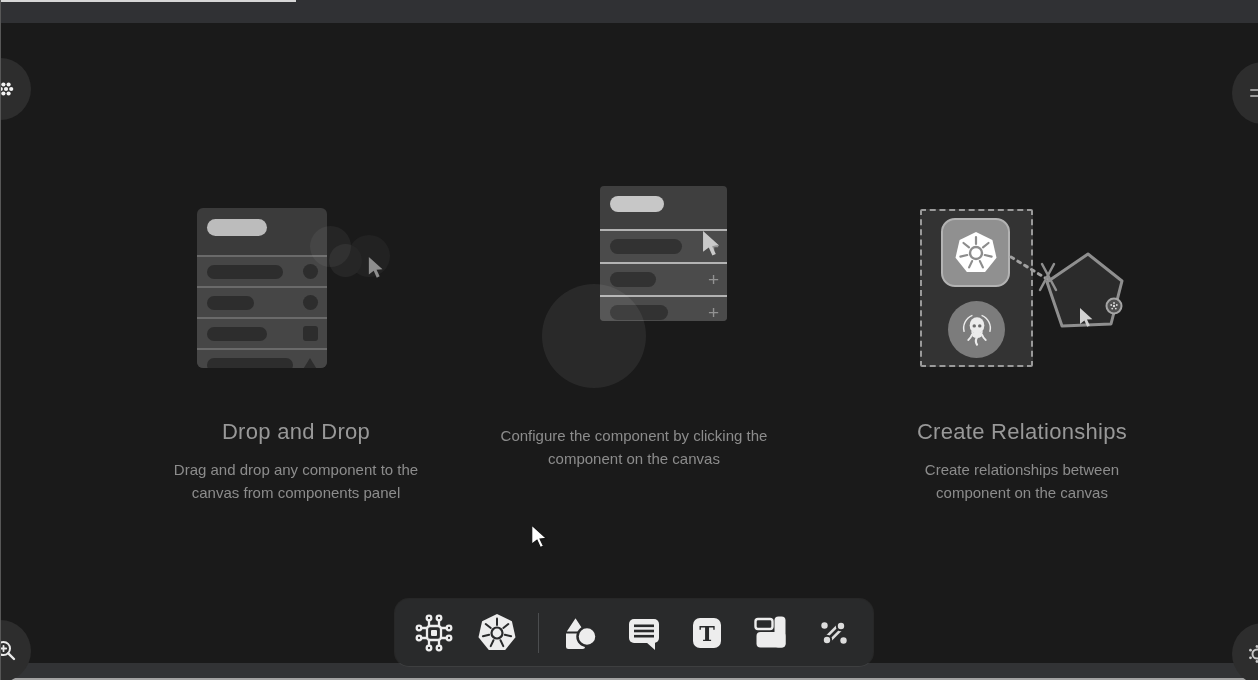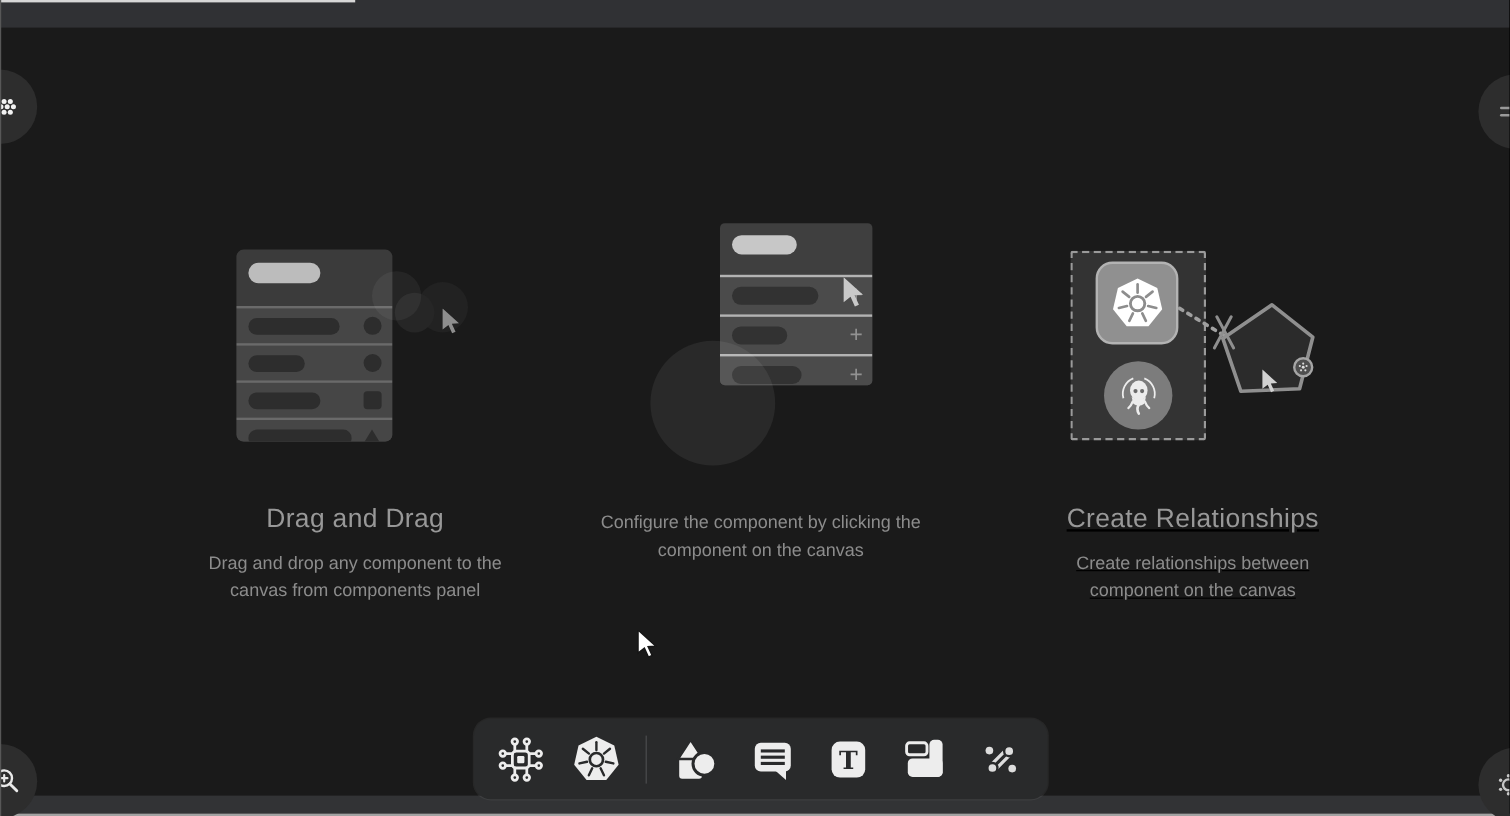--- a/index.html
+++ b/index.html
@@ -18,21 +18,21 @@
               display:flex;align-items:center;justify-content:center;z-index:6;border:none;padding:0;}
   .corner-btn.tl{left:-31px;top:35px;}
   .corner-btn.tr{left:1232px;top:39px;}
   .corner-btn.bl{left:-31px;top:597px;}
   .corner-btn.br{left:1232px;top:600px;}
   .corner-btn .shift-r{margin-left:12px;}
   .corner-btn .shift-l{margin-right:12px;}
 
   
   .card{position:absolute;top:150px;width:340px;text-align:center;}
-  .card-1{left:126px;} .card-2{left:464px;} .card-3{left:824px;text-decoration:underline;}
+  .card-1{left:126px;} .card-2{left:464px;} .card-3{left:852px;}
   .illus{position:relative;height:236px;}
   .card h2{margin:10px 0 0 0;font-size:22px;font-weight:500;color:#989898;letter-spacing:.3px;}
   .card p{margin:14px auto 0 auto;font-size:15px;line-height:1.5;color:#8c8c8c;}
   .card-1 p{max-width:272px;} .card-2 p{max-width:306px;margin-top:16px;} .card-3 p{max-width:232px;}
 
   
   .panel1{position:absolute;left:71px;top:35px;width:130px;height:160px;background:#3b3b3b;
           border-radius:6px;overflow:hidden;z-index:1;}
   .panel1 .phead{height:36px;}
   .panel1 .hpill{margin:11px 0 0 10px;width:60px;height:17px;border-radius:9px;background:#bcbcbc;}
@@ -116,21 +116,21 @@
           <div class="prow1">
               <div class="dpill" style="width:86px"></div>
               <div class="tri"></div>
             </div>
         </div>
         <div class="ghost g3"></div>
         <svg class="fcursor c1" width="16" height="22" viewBox="0 0 13 20">
           <path d="M0 0 L0 16 L4.4 12.6 L7.2 18.8 L9.8 17.6 L7 11.6 L12.4 11.2 Z" fill="#8e8e8e"></path>
         </svg>
       </div>
-      <h2>Drag and Drag</h2>
+      <h2>Drop and Drop</h2>
       <p>Drag and drop any component to the canvas from components panel</p>
     </div>
 
     <div class="card card-2">
       <div class="illus">
         <div class="panel2">
           <div class="phead">
               <div class="hpill"></div>
             </div>
           <div class="prow2">

